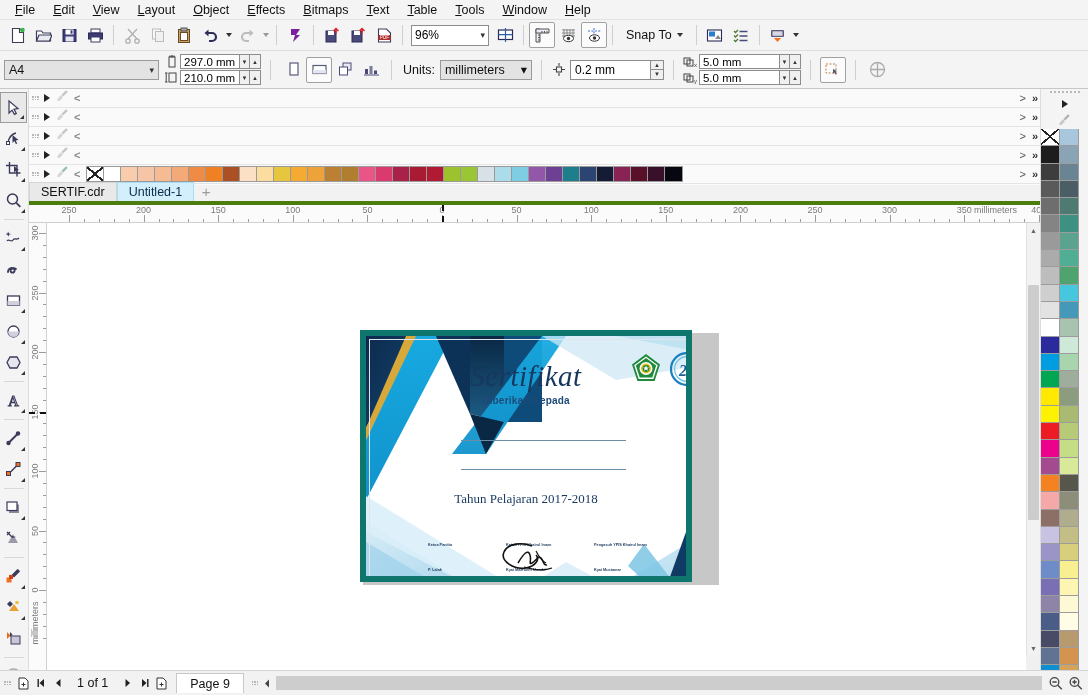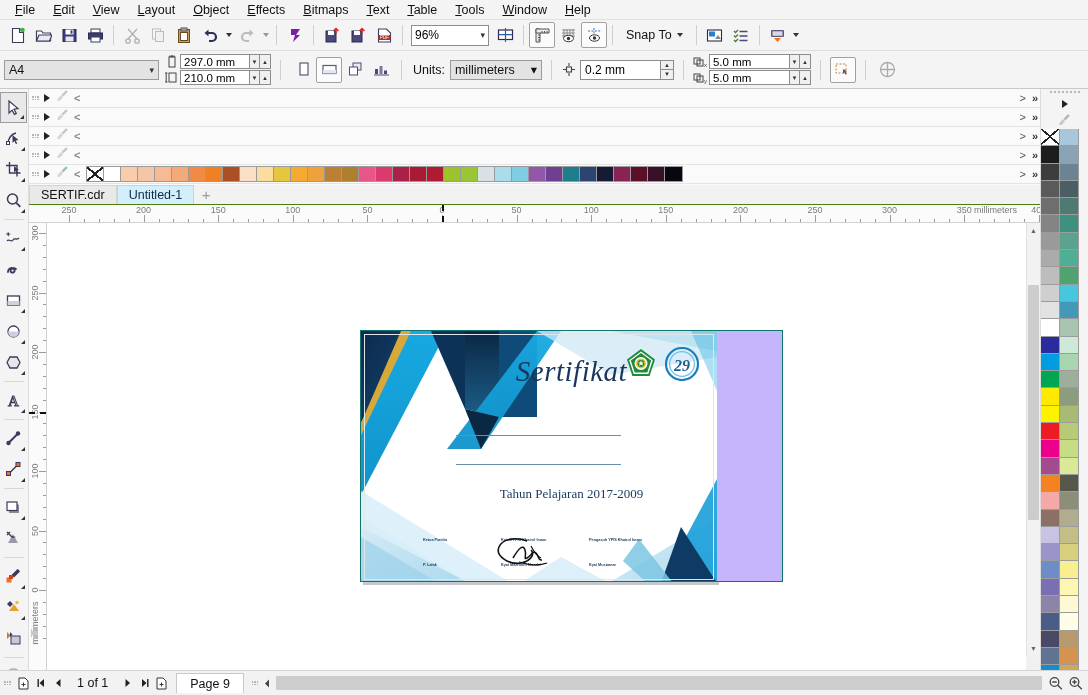--- a/index.html
+++ b/index.html
@@ -57,21 +57,21 @@
     width:155px; height:20px; background:#e3e3e3; border:1px solid #9a9a9a;
     display:flex; align-items:center; padding:0 4px; font-size:12.5px; color:#111;
   }
   .pagesel .lbl{flex:1;}
   .pagesel .zarr{font-size:9px;color:#333;}
   .dimgrp { display:flex; align-items:center; margin-left:6px; }
   .dimicons { display:flex; flex-direction:column; gap:2px; margin-right:2px; }
   .dimfields { display:flex; flex-direction:column; gap:1px; }
   .dimrow { display:flex; align-items:center; }
   .dimin {
-    width:69px; height:15px; border:1px solid #8d8d8d; background:#fff;
+    width:59px; height:15px; border:1px solid #8d8d8d; background:#fff;
     font-size:11.5px; padding:0 3px; display:flex; align-items:center; color:#000;
     border-right:none;
   }
   .spin { display:flex; }
   .spbox {
     width:11px;height:15px;border:1px solid #8d8d8d;background:#f0f0f0;
     display:flex;align-items:center;justify-content:center;font-size:6px;color:#333;
   }
   .spbox + .spbox { border-left:none; }
   .unitslbl { font-size:12.5px; color:#111; margin:0 5px 0 4px; }
@@ -111,21 +111,21 @@
   .swatches { display:flex; margin-left:6px; border:1px solid #9a9a9a; }
   .sw { width:17px;height:14px;border-right:1px solid #9a9a9a; }
   .sw:last-child{border-right:none;}
   .swx { background:#fff; position:relative; }
   .swx::before,.swx::after{content:"";position:absolute;left:0;top:0;width:100%;height:100%;}
   .swx::before{background:linear-gradient(to bottom right,transparent 45%,#222 45%,#222 55%,transparent 55%);}
   .swx::after{background:linear-gradient(to bottom left,transparent 45%,#222 45%,#222 55%,transparent 55%);}
 
   
   .tabbar { position:absolute; left:29px; right:48px; top:185px; height:20px;
-            background:#f2f2f2; display:flex; align-items:flex-end; border-bottom:1px solid #4d7c0f; }
+            background:#f2f2f2; display:flex; align-items:flex-end; border-bottom:4px solid #4d7c0f; }
   .dtab { height:19px; padding:0 11px; display:flex; align-items:center; font-size:12.5px;
           color:#111; cursor:default; background:#e9e9e9; border:1px solid #d5d5d5; border-bottom:none; }
   .dtab.active { background:#d3effb; color:#0a2b4a; border-color:#aadcf2; }
   .addtab { width:24px;height:19px;display:flex;align-items:center;justify-content:center;
             color:#9a9a9a;font-size:15px;cursor:default; }
 
   
   .toolbox { position:absolute; left:0; top:89px; width:29px; bottom:25px; background:#f4f4f4;
              border-right:1px solid #dcdcdc; padding-top:3px; }
   .tool { width:27px;height:31px;display:flex;align-items:center;justify-content:center;
@@ -156,22 +156,22 @@
   .vscroll { position:absolute; right:48px; top:223px; width:14px; bottom:40px;
              background:#f2f2f2; border-left:1px solid #e0e0e0; }
   .vsup,.vsdn { position:absolute; left:0; width:13px; height:14px; background:#f2f2f2;
                 display:flex; align-items:center; justify-content:center; color:#666; font-size:7px; }
   .vsup{top:0;} .vsdn{bottom:0;}
   .vsthumb { position:absolute; left:1px; width:11px; background:#cdcdcd; border-radius:1px; }
 
   
   .pageshadow { position:absolute; left:363px; top:333px; width:356px; height:252px;
                 background:rgba(0,0,0,.22); }
-  .cert { position:absolute; left:360px; top:330px; width:423px; height:252px;
-          background:#c4b5fd; overflow:hidden; border:1px solid #0f766e; }
+  .cert { position:absolute; left:360px; top:330px; width:332px; height:252px;
+          background:#c4b5fd; overflow:hidden; border:6px solid #0f766e; }
   .cert svg { position:absolute; left:0; top:0; }
   .ctext { position:absolute; width:100%; text-align:center; color:#17375e; }
 
   
   .rpal { position:absolute; right:0; top:89px; width:48px; bottom:25px; background:#f4f4f4;
           border-left:1px solid #dcdcdc; }
   .rpalhdr { height:6px; display:flex; align-items:center; justify-content:center; gap:2px; }
   .rpalhdr i { width:2px;height:2px;background:#b8b8b8;display:block; }
   .rpaltri { height:17px;display:flex;align-items:center;justify-content:center; }
   .rpaleye { height:17px;display:flex;align-items:center;justify-content:center;opacity:.4; }
@@ -984,25 +984,26 @@
         <circle cx="16" cy="15.5" r="3.4" fill="#1f8a3c"></circle>
         <path d="M16 12.5l.9 2h2.1l-1.7 1.3.7 2-2-1.2-2 1.2.7-2-1.7-1.3h2.1z" fill="#ffffff"></path>
       </svg>
 
       <svg style="position:absolute;left:304px;top:16px" width="34" height="34" viewBox="0 0 34 34">
         <circle cx="17" cy="17" r="16" fill="none" stroke="#1a7fbe" stroke-width="2.2"></circle>
         <circle cx="17" cy="17" r="12.4" fill="none" stroke="#6cc0e4" stroke-width="1.2"></circle>
         <text x="17" y="24" font-size="16" font-family="Liberation Serif" font-style="italic" fill="#1a5f96" text-anchor="middle" font-weight="bold">29</text>
       </svg>
 
+      <div class="ctext" style="top:59px;font-size:10px;font-weight:bold;color:#1d4a7a;letter-spacing:.2px;">Diberikan Kepada</div>
 
       <div style="position:absolute;left:95px;top:104px;width:165px;border-top:1px solid #6a8ea8"></div>
       <div style="position:absolute;left:95px;top:133px;width:165px;border-top:1px solid #6a8ea8"></div>
 
-      <div class="ctext" style="top:155px;font-family:'Liberation Serif',serif;font-size:13px;color:#17375e;">Tahun Pelajaran 2017-2009</div>
+      <div class="ctext" style="top:155px;font-family:'Liberation Serif',serif;font-size:13px;color:#17375e;">Tahun Pelajaran 2017-2018</div>
 
 
       <div style="position:absolute;left:62px;top:207px;font-size:3.8px;color:#1d3a5e;font-weight:bold">Ketua Panitia</div>
       <div style="position:absolute;left:62px;top:232px;font-size:3.8px;color:#1d3a5e;font-weight:bold">P. Lalak</div>
 
       <div style="position:absolute;left:140px;top:207px;font-size:3.8px;color:#1d3a5e;font-weight:bold">Ketua YPIS Khairul Imam</div>
       <div style="position:absolute;left:140px;top:232px;font-size:3.8px;color:#1d3a5e;font-weight:bold">Kyai Mazronni Muzaki</div>
 
       <div style="position:absolute;left:228px;top:207px;font-size:3.8px;color:#1d3a5e;font-weight:bold">Pengasuh YPIS Khairul Imam</div>
       <div style="position:absolute;left:228px;top:232px;font-size:3.8px;color:#1d3a5e;font-weight:bold">Kyai Mustamar</div>

